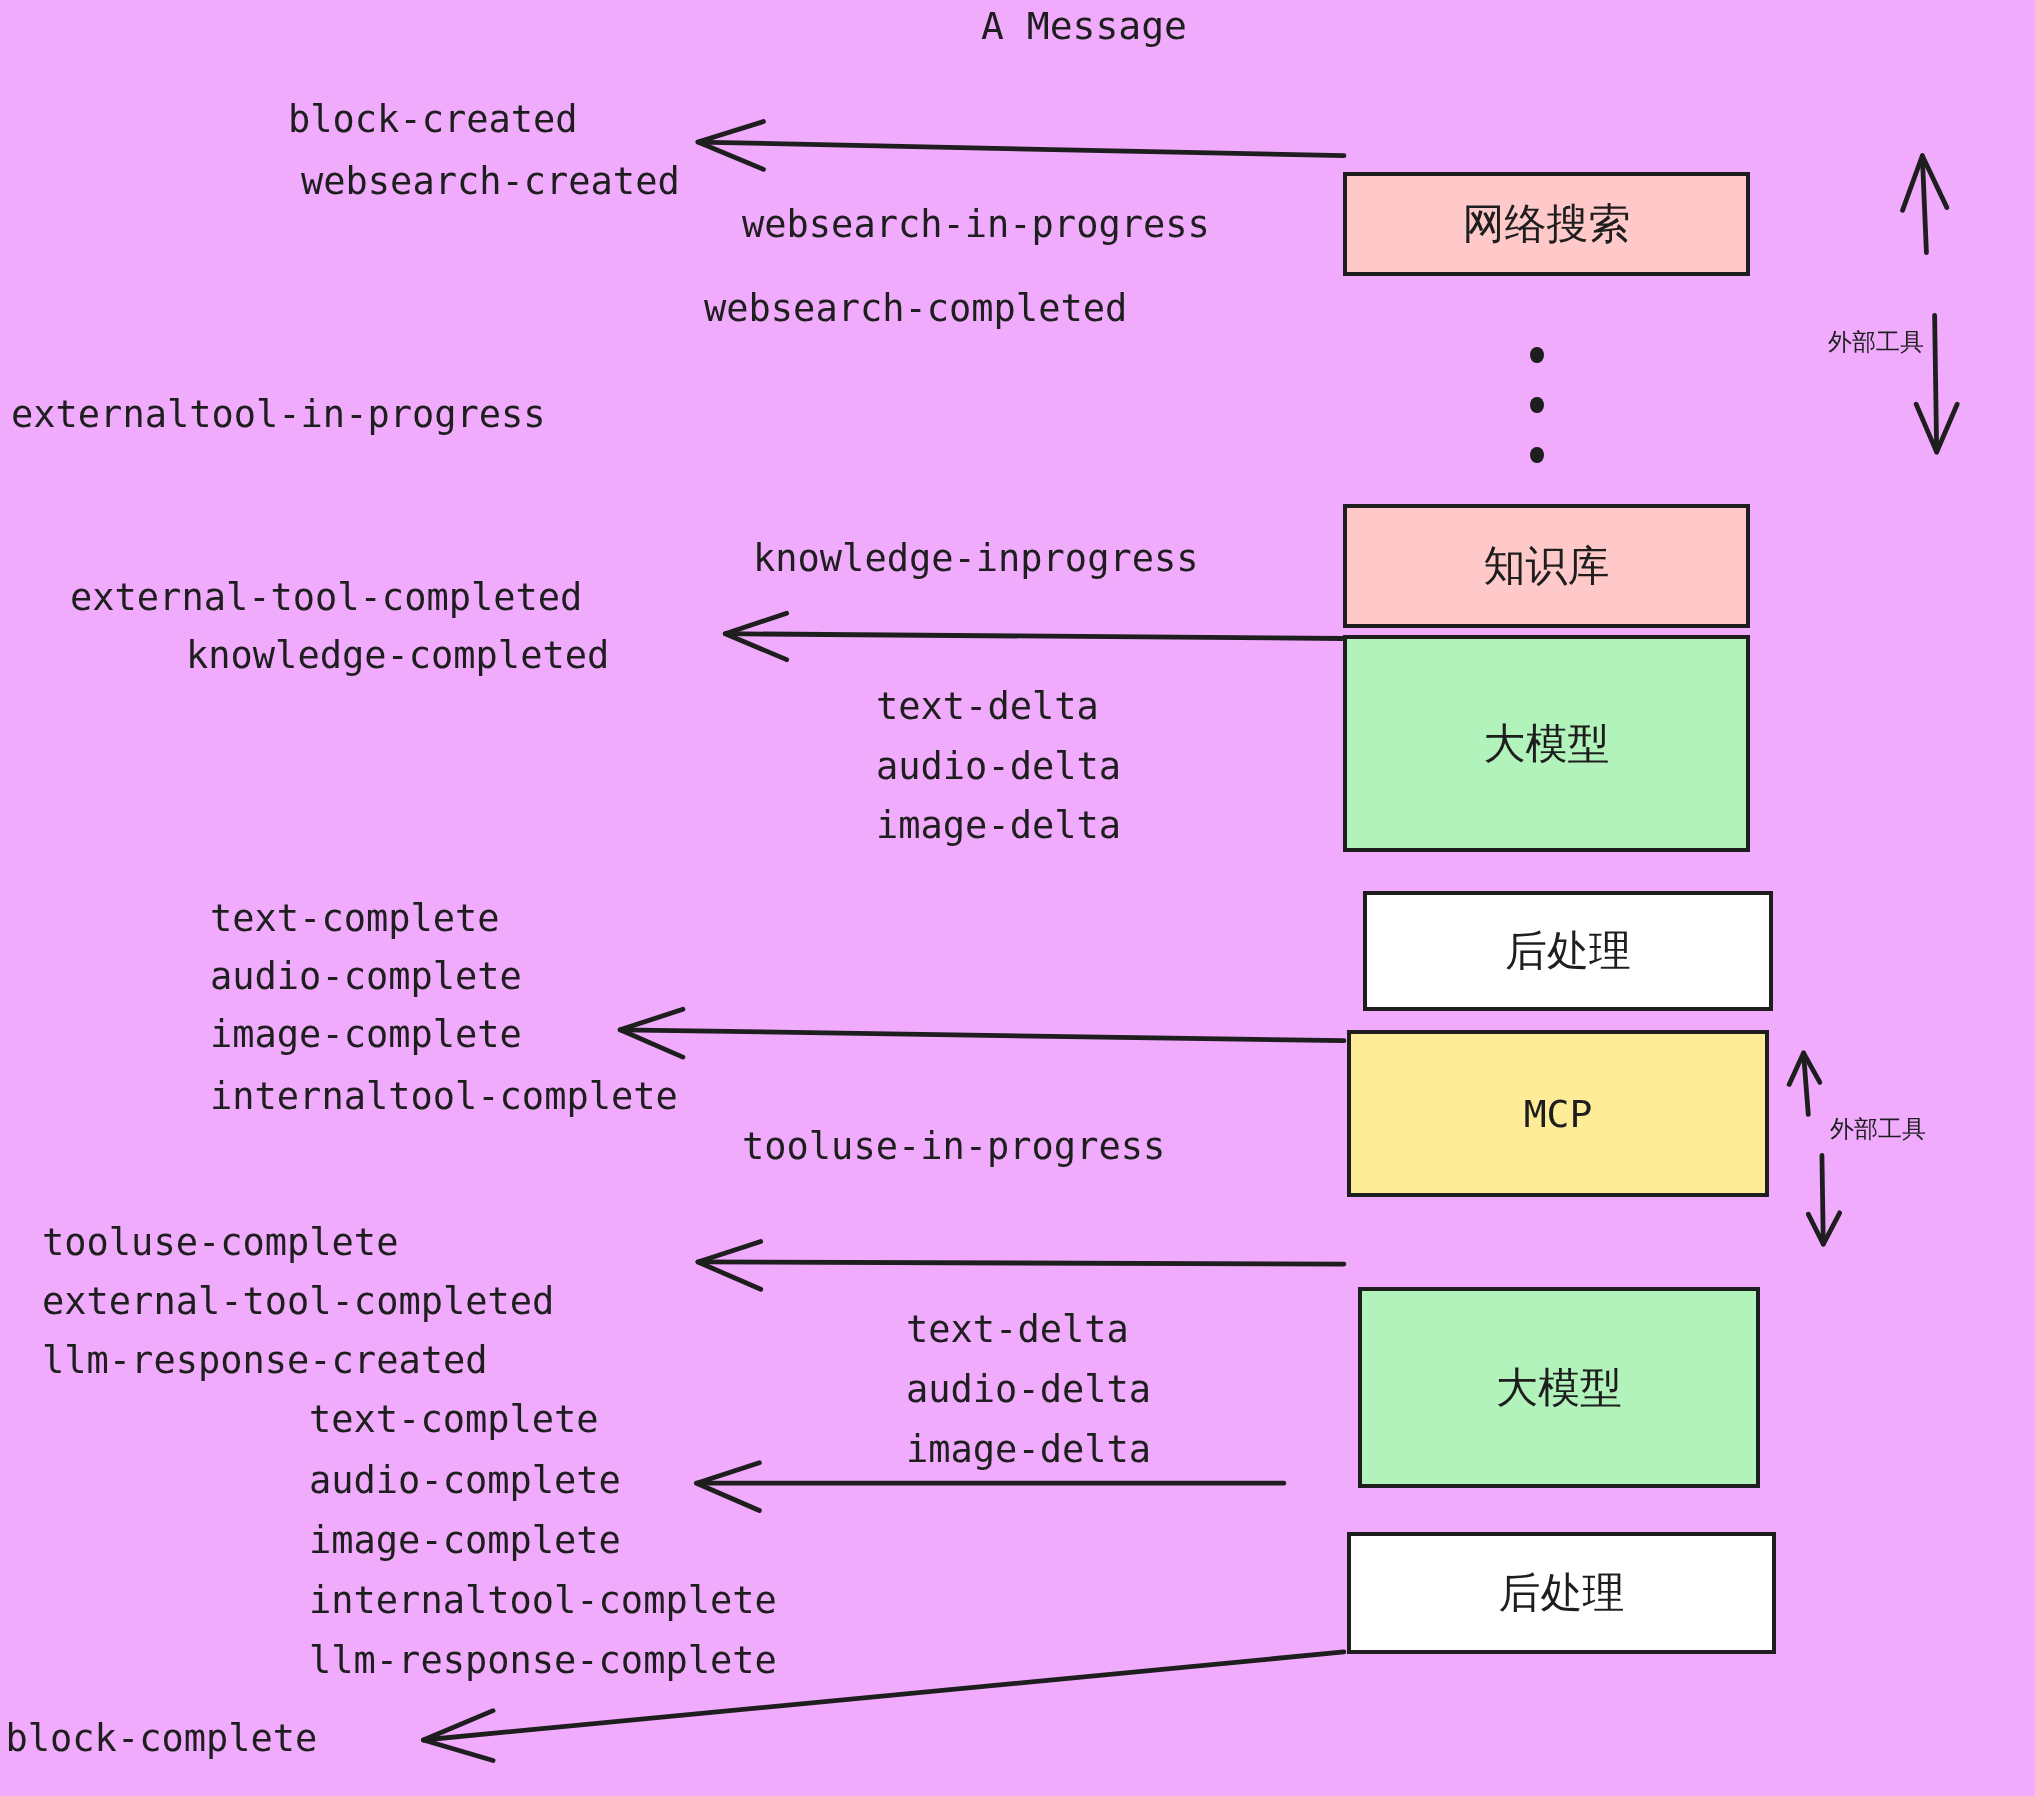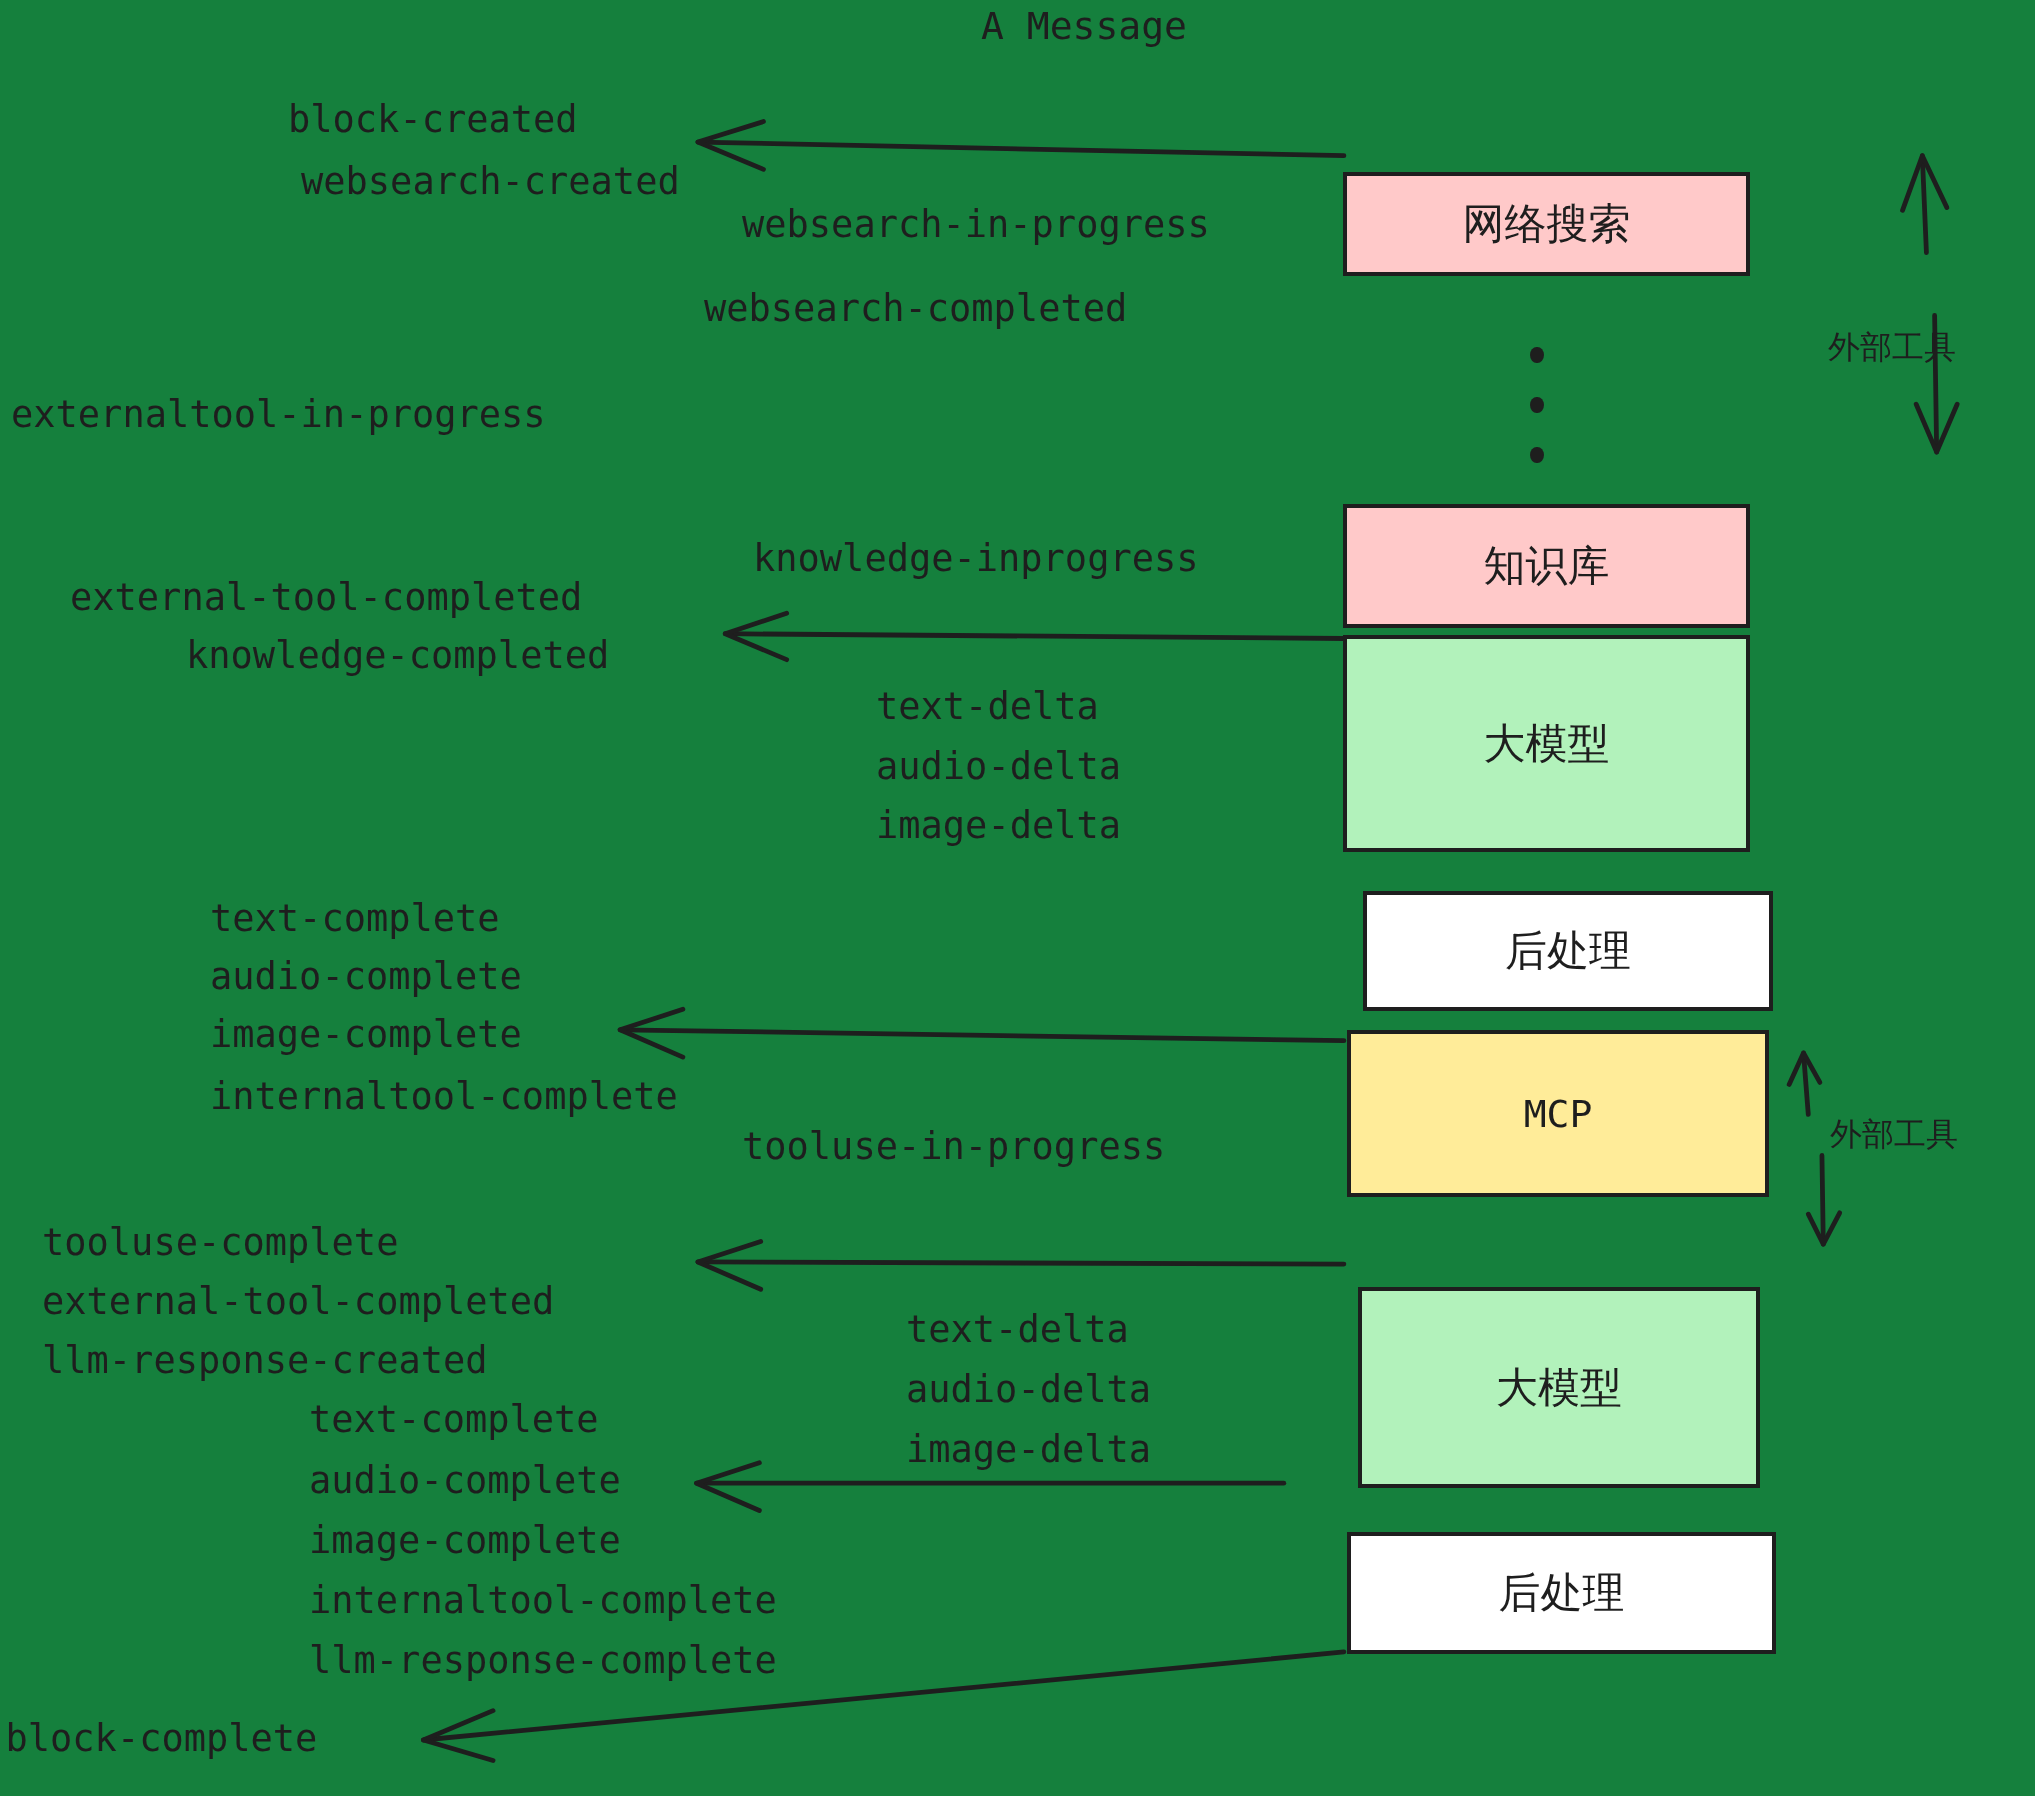--- a/index.html
+++ b/index.html
@@ -1,19 +1,19 @@
 <!DOCTYPE html>
 <html style="font-size:11px"><head>
 <meta charset="utf-8">
 <style>
   html,body{margin:0;padding:0;background:#fff;}
   #root{
     position:relative;
     width:2035px;height:1796px;
-    background:#15803d;
+    background:#f0abfc;
     font-family:"DejaVu Sans Mono", monospace;
     overflow:hidden;
   }
   .evt{
     position:absolute;
     font-family:"DejaVu Sans Mono","Liberation Mono",monospace;
     font-size:37px;
     color:#1e1e1e;
     white-space:nowrap;
     letter-spacing:0px;
@@ -48,21 +48,21 @@
     align-items:center;
     justify-content:space-between;
   }
   .dot{
     width:13.7px;height:16.4px;border-radius:50%;
     background:#1e1e1e;
   }
   .sidelabel{
     position:absolute;
     font-family:"DejaVu Sans","Liberation Sans",sans-serif;
-    font-size:32px;
+    font-size:24px;
     color:#1e1e1e;
     white-space:nowrap;
   }
   svg.overlay{
     position:absolute;left:0;top:0;
     width:2035px;height:1796px;
     pointer-events:none;
   }
 </style>
 </head>

